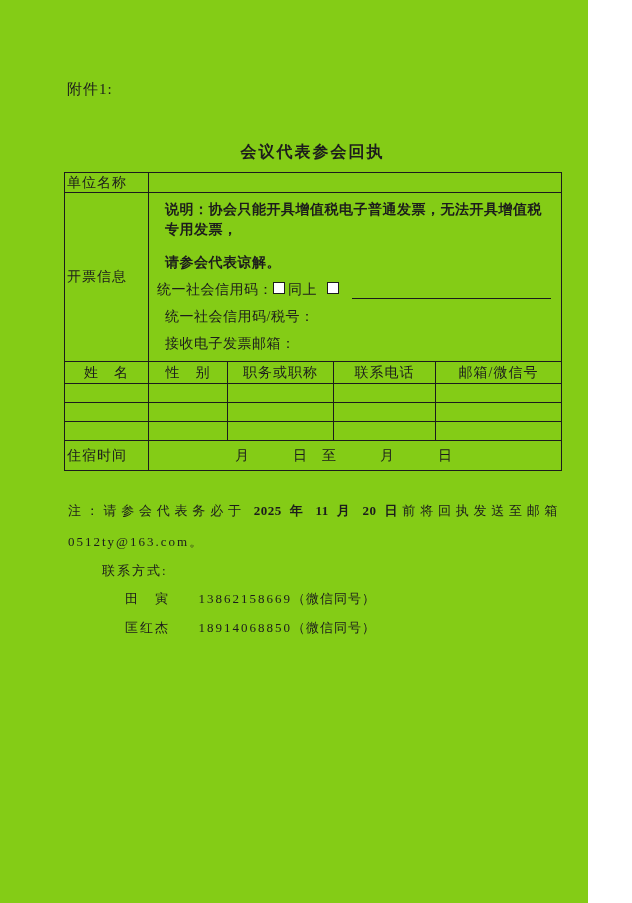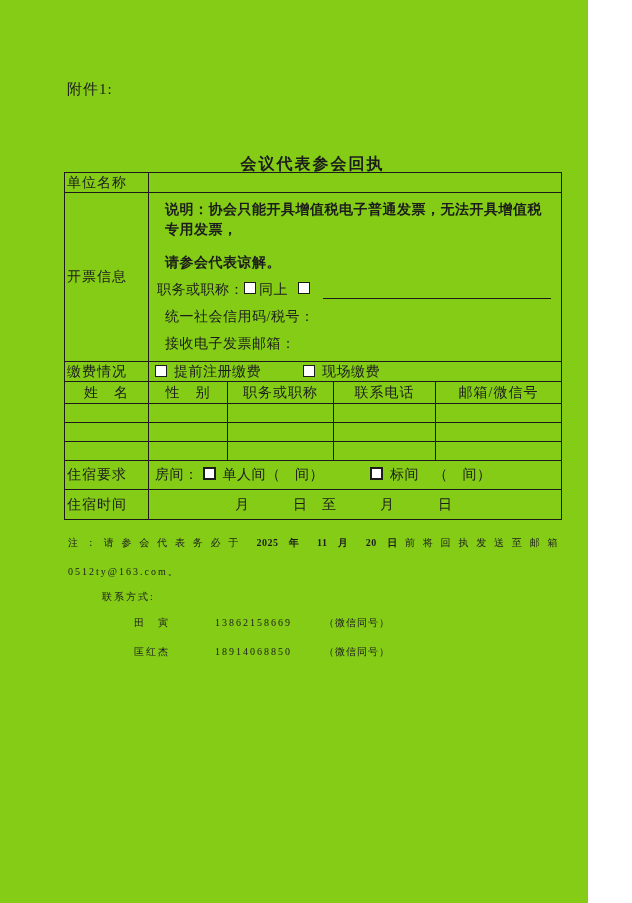--- a/index.html
+++ b/index.html
@@ -6,21 +6,21 @@
   .page {
     position:relative; width:588px; height:903px; background:#84cc16;
     font-family:"Liberation Serif","DejaVu Serif",serif;
     color:#1c1c1c; overflow:hidden;
   }
   .attachment {
     position:absolute; left:67px; top:80px;
     font-size:15px; letter-spacing:1px;
   }
   .doc-title {
-    position:absolute; left:64px; top:154px; width:497px;
+    position:absolute; left:64px; top:142px; width:497px;
     text-align:center; font-weight:bold; font-size:16px; letter-spacing:2px;
   }
   table.form-table {
     position:absolute; left:64px; top:172px; width:497px;
     border-collapse:collapse; table-layout:fixed;
     font-size:14px;
   }
   .form-table td {
     border:1px solid #1c1c1c; padding:0 6px;
     vertical-align:middle; letter-spacing:0.5px;
@@ -45,34 +45,34 @@
     border:1px solid #1c1c1c; vertical-align:-1px; margin-right:3px;
     background:#fff;
   }
   .cb-bold { border-width:2px; width:9px; height:9px; }
   .opt-gap { margin-left:38px; }
   .room-gap { margin-left:42px; }
   
   .time-cell { padding-left:86px !important; letter-spacing:1px;margin-left:20px; }
   
   .note {
-    position:absolute; left:68px; top:532px; width:490px;
-    font-size:10px;
+    position:absolute; left:68px; top:500px; width:490px;
+    font-size:13px;
   }
   .note-line1 {
     text-align:justify; text-align-last:justify;
     letter-spacing:0.5px; line-height:21px;
   }
   .note-date { font-weight:bold; }
   .note-email { margin-top:12px; letter-spacing:2px; }
   .contact-label { margin-top:11px; padding-left:34px; letter-spacing:2px; }
   .contact-row { display:flex; padding-left:14px; margin-top:9px; line-height:20px;text-align:right; }
   .contact-name { width:88px; letter-spacing:2px; }
   .contact-phone { width:122px; letter-spacing:2px; }
-  .contact-suffix { letter-spacing:1px;margin-left:32px; }
+  .contact-suffix { letter-spacing:1px; }
 </style>
 </head>
 <body>
 
 <div class="page">
 
   <div class="attachment">附件1:</div>
 
   <div class="doc-title">会议代表参会回执</div>
 
@@ -90,41 +90,32 @@
       <td class="lbl">单位名称</td>
       <td class="blank" colspan="4"></td>
     </tr>
 
     <tr style="height:116px">
       <td class="lbl">开票信息</td>
       <td class="inv-cell" colspan="4">
         <p class="notice1">说明：协会只能开具增值税电子普通发票，无法开具增值税专用发票，</p>
         <p class="notice2">请参会代表谅解。</p>
         <div class="inv-line-flex">
-          <span>职务或职称：</span>
+          <span>统一社会信用码：</span>
           <span class="cb"></span>
           <span>同上</span>
           <span style="width:10px"></span>
           <span class="cb"></span>
           <span class="fill-line"></span>
         </div>
         <p><span>统一社会信用码/税号：</span><span></span></p>
         <p><span>接收电子发票邮箱：</span><span></span></p>
       </td>
     </tr>
 
-    <tr style="height:20px">
-      <td class="lbl">缴费情况</td>
-      <td colspan="4">
-        <span class="cb"></span>
-        <span>提前注册缴费</span>
-        <span class="cb opt-gap"></span>
-        <span>现场缴费</span>
-      </td>
-    </tr>
 
 
     <tr style="height:22px">
       <td class="hdr">姓　名</td>
       <td class="hdr">性　别</td>
       <td class="hdr">职务或职称</td>
       <td class="hdr">联系电话</td>
       <td class="hdr">邮箱/微信号</td>
     </tr>
 
@@ -143,30 +134,20 @@
           <td class="blank"></td>
     </tr>
     <tr style="height:19px">
       <td class="blank"></td>
           <td class="blank"></td>
           <td class="blank"></td>
           <td class="blank"></td>
           <td class="blank"></td>
     </tr>
 
-    <tr style="height:29px">
-      <td class="lbl">住宿要求</td>
-      <td colspan="4">
-        <span>房间：</span>
-        <span class="cb cb-bold"></span>
-        <span>单人间（　间）</span>
-        <span class="cb cb-bold room-gap"></span>
-        <span>标间　（　间）</span>
-      </td>
-    </tr>
 
     <tr style="height:30px">
       <td class="lbl">住宿时间</td>
       <td colspan="4" class="time-cell">月　　　日　至　　　月　　　日</td>
     </tr>
   </tbody>
     </table>
 
   <div class="note">
     <div class="note-line1"><span>注：请参会代表务必于 </span><span class="note-date">2025 年 11 月 20 日</span><span>前将回执发送至邮箱</span></div>

